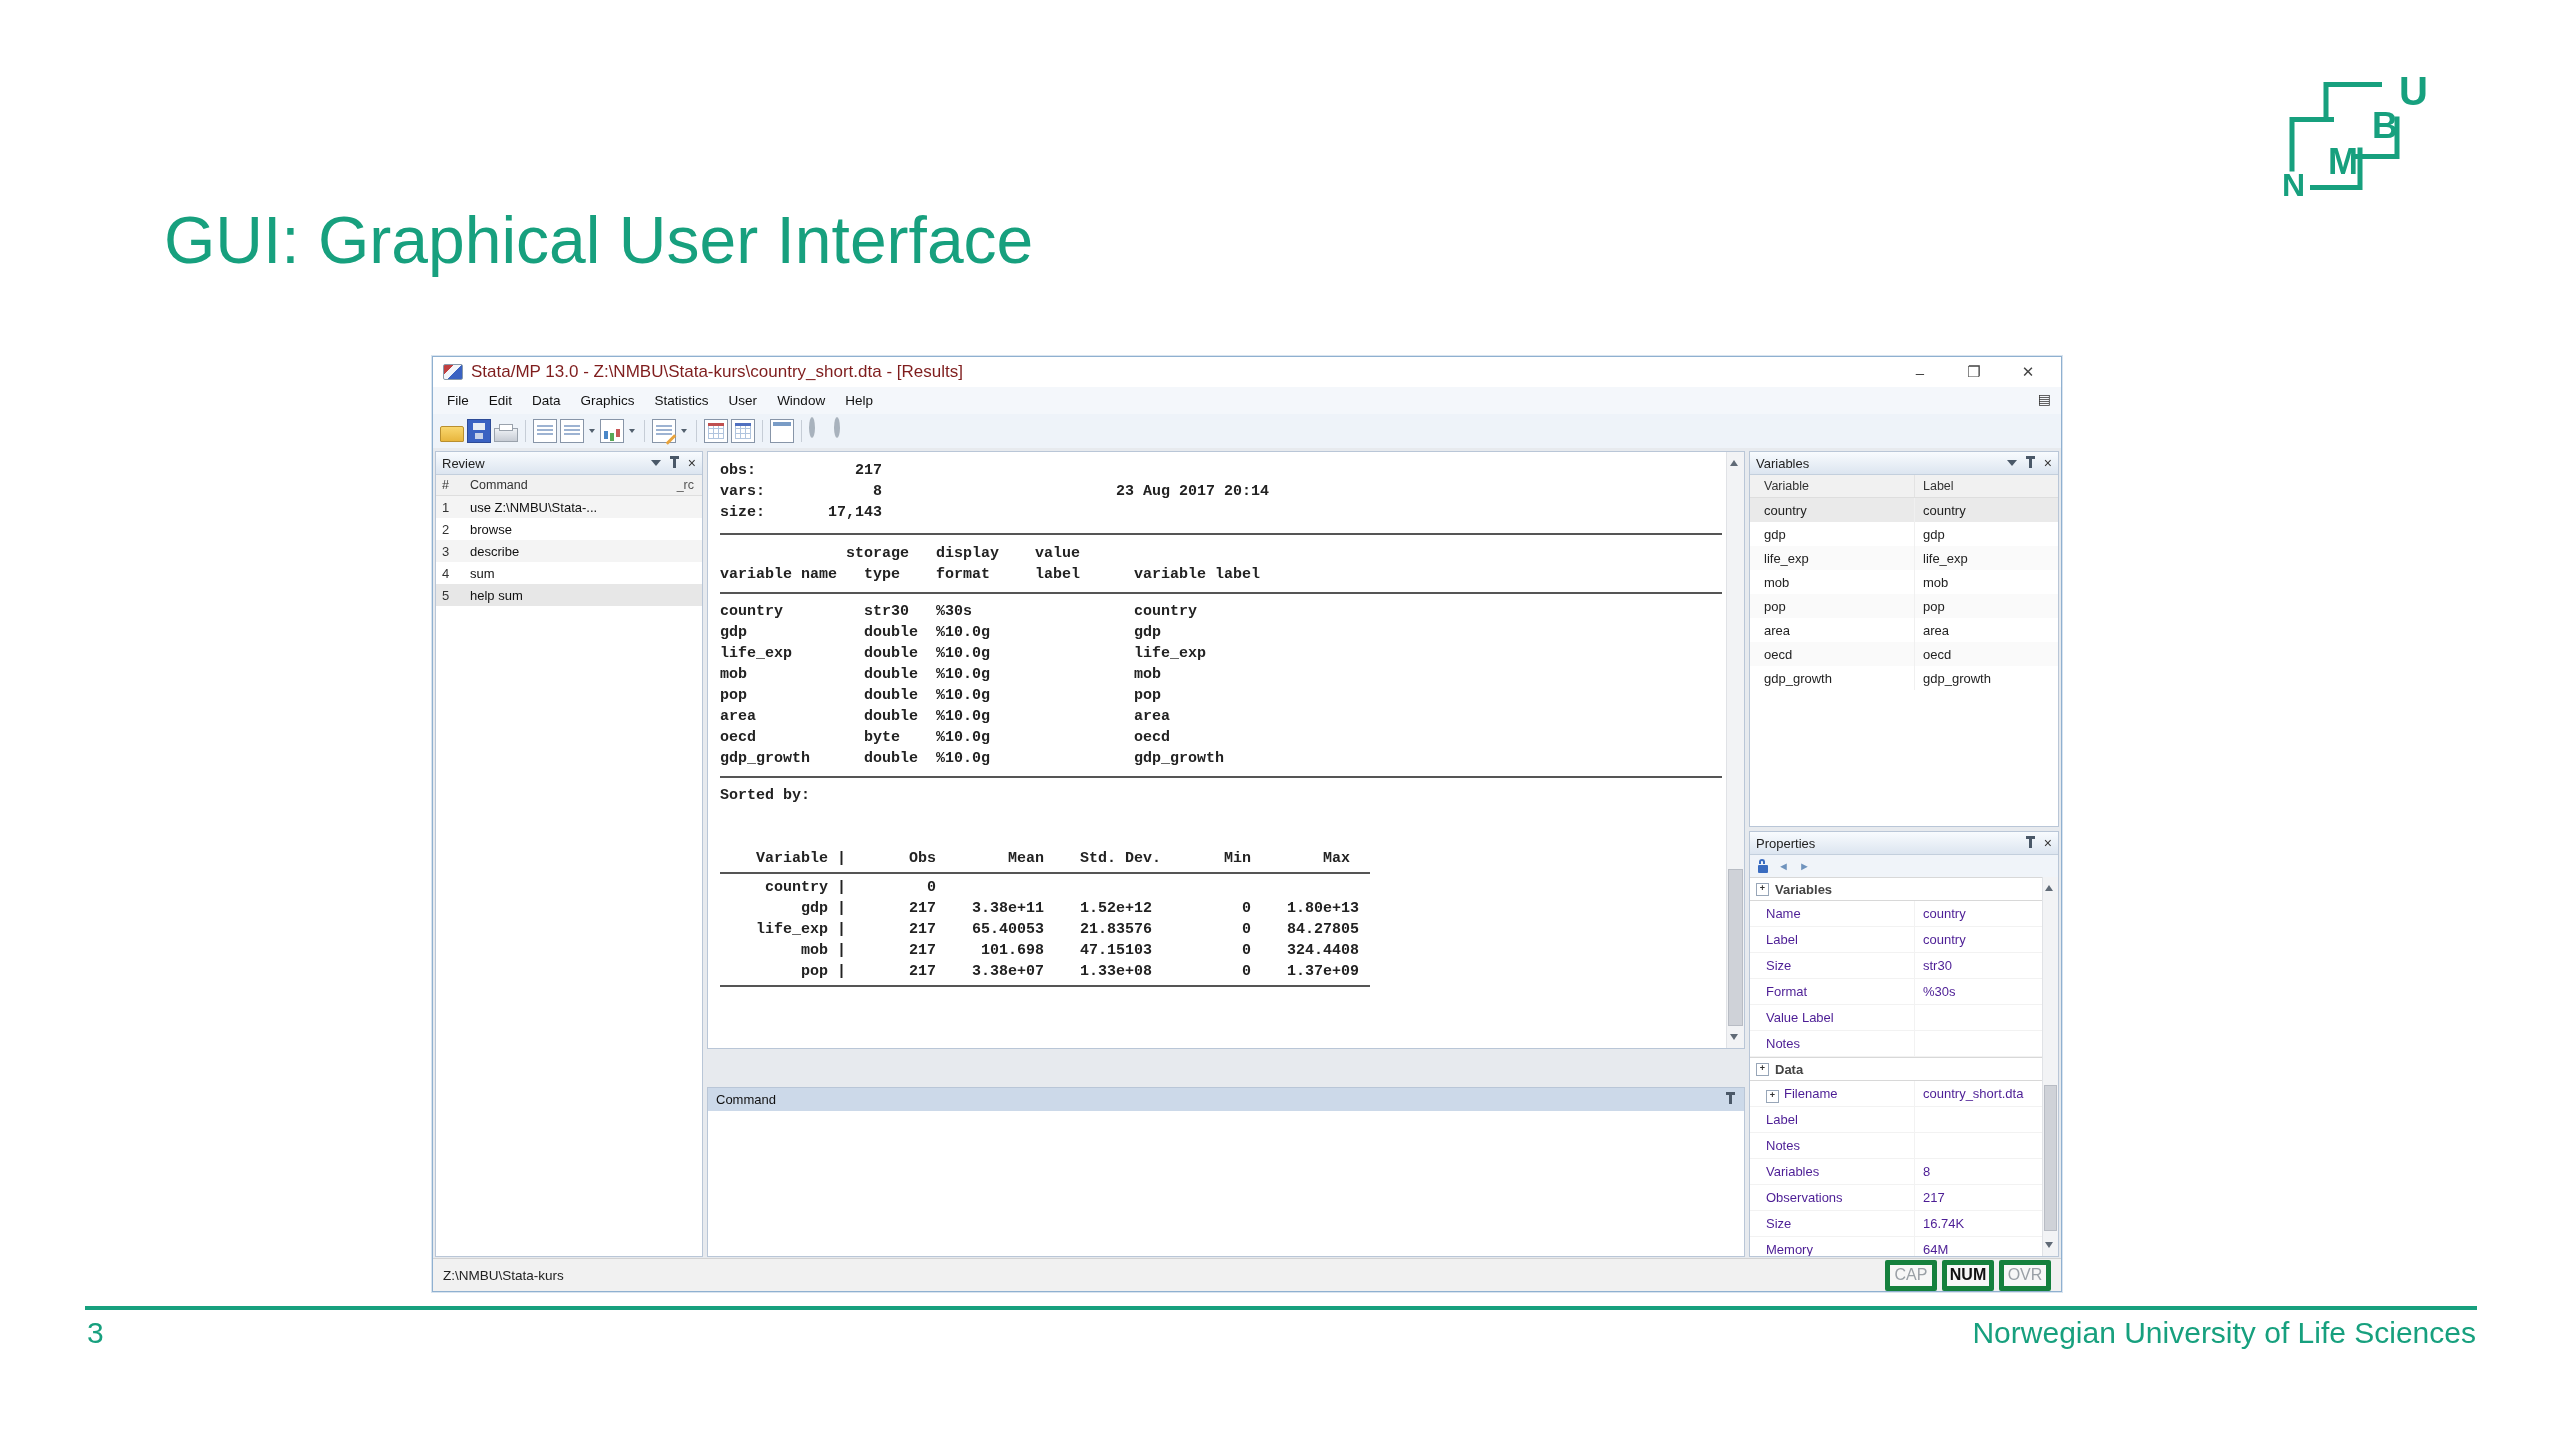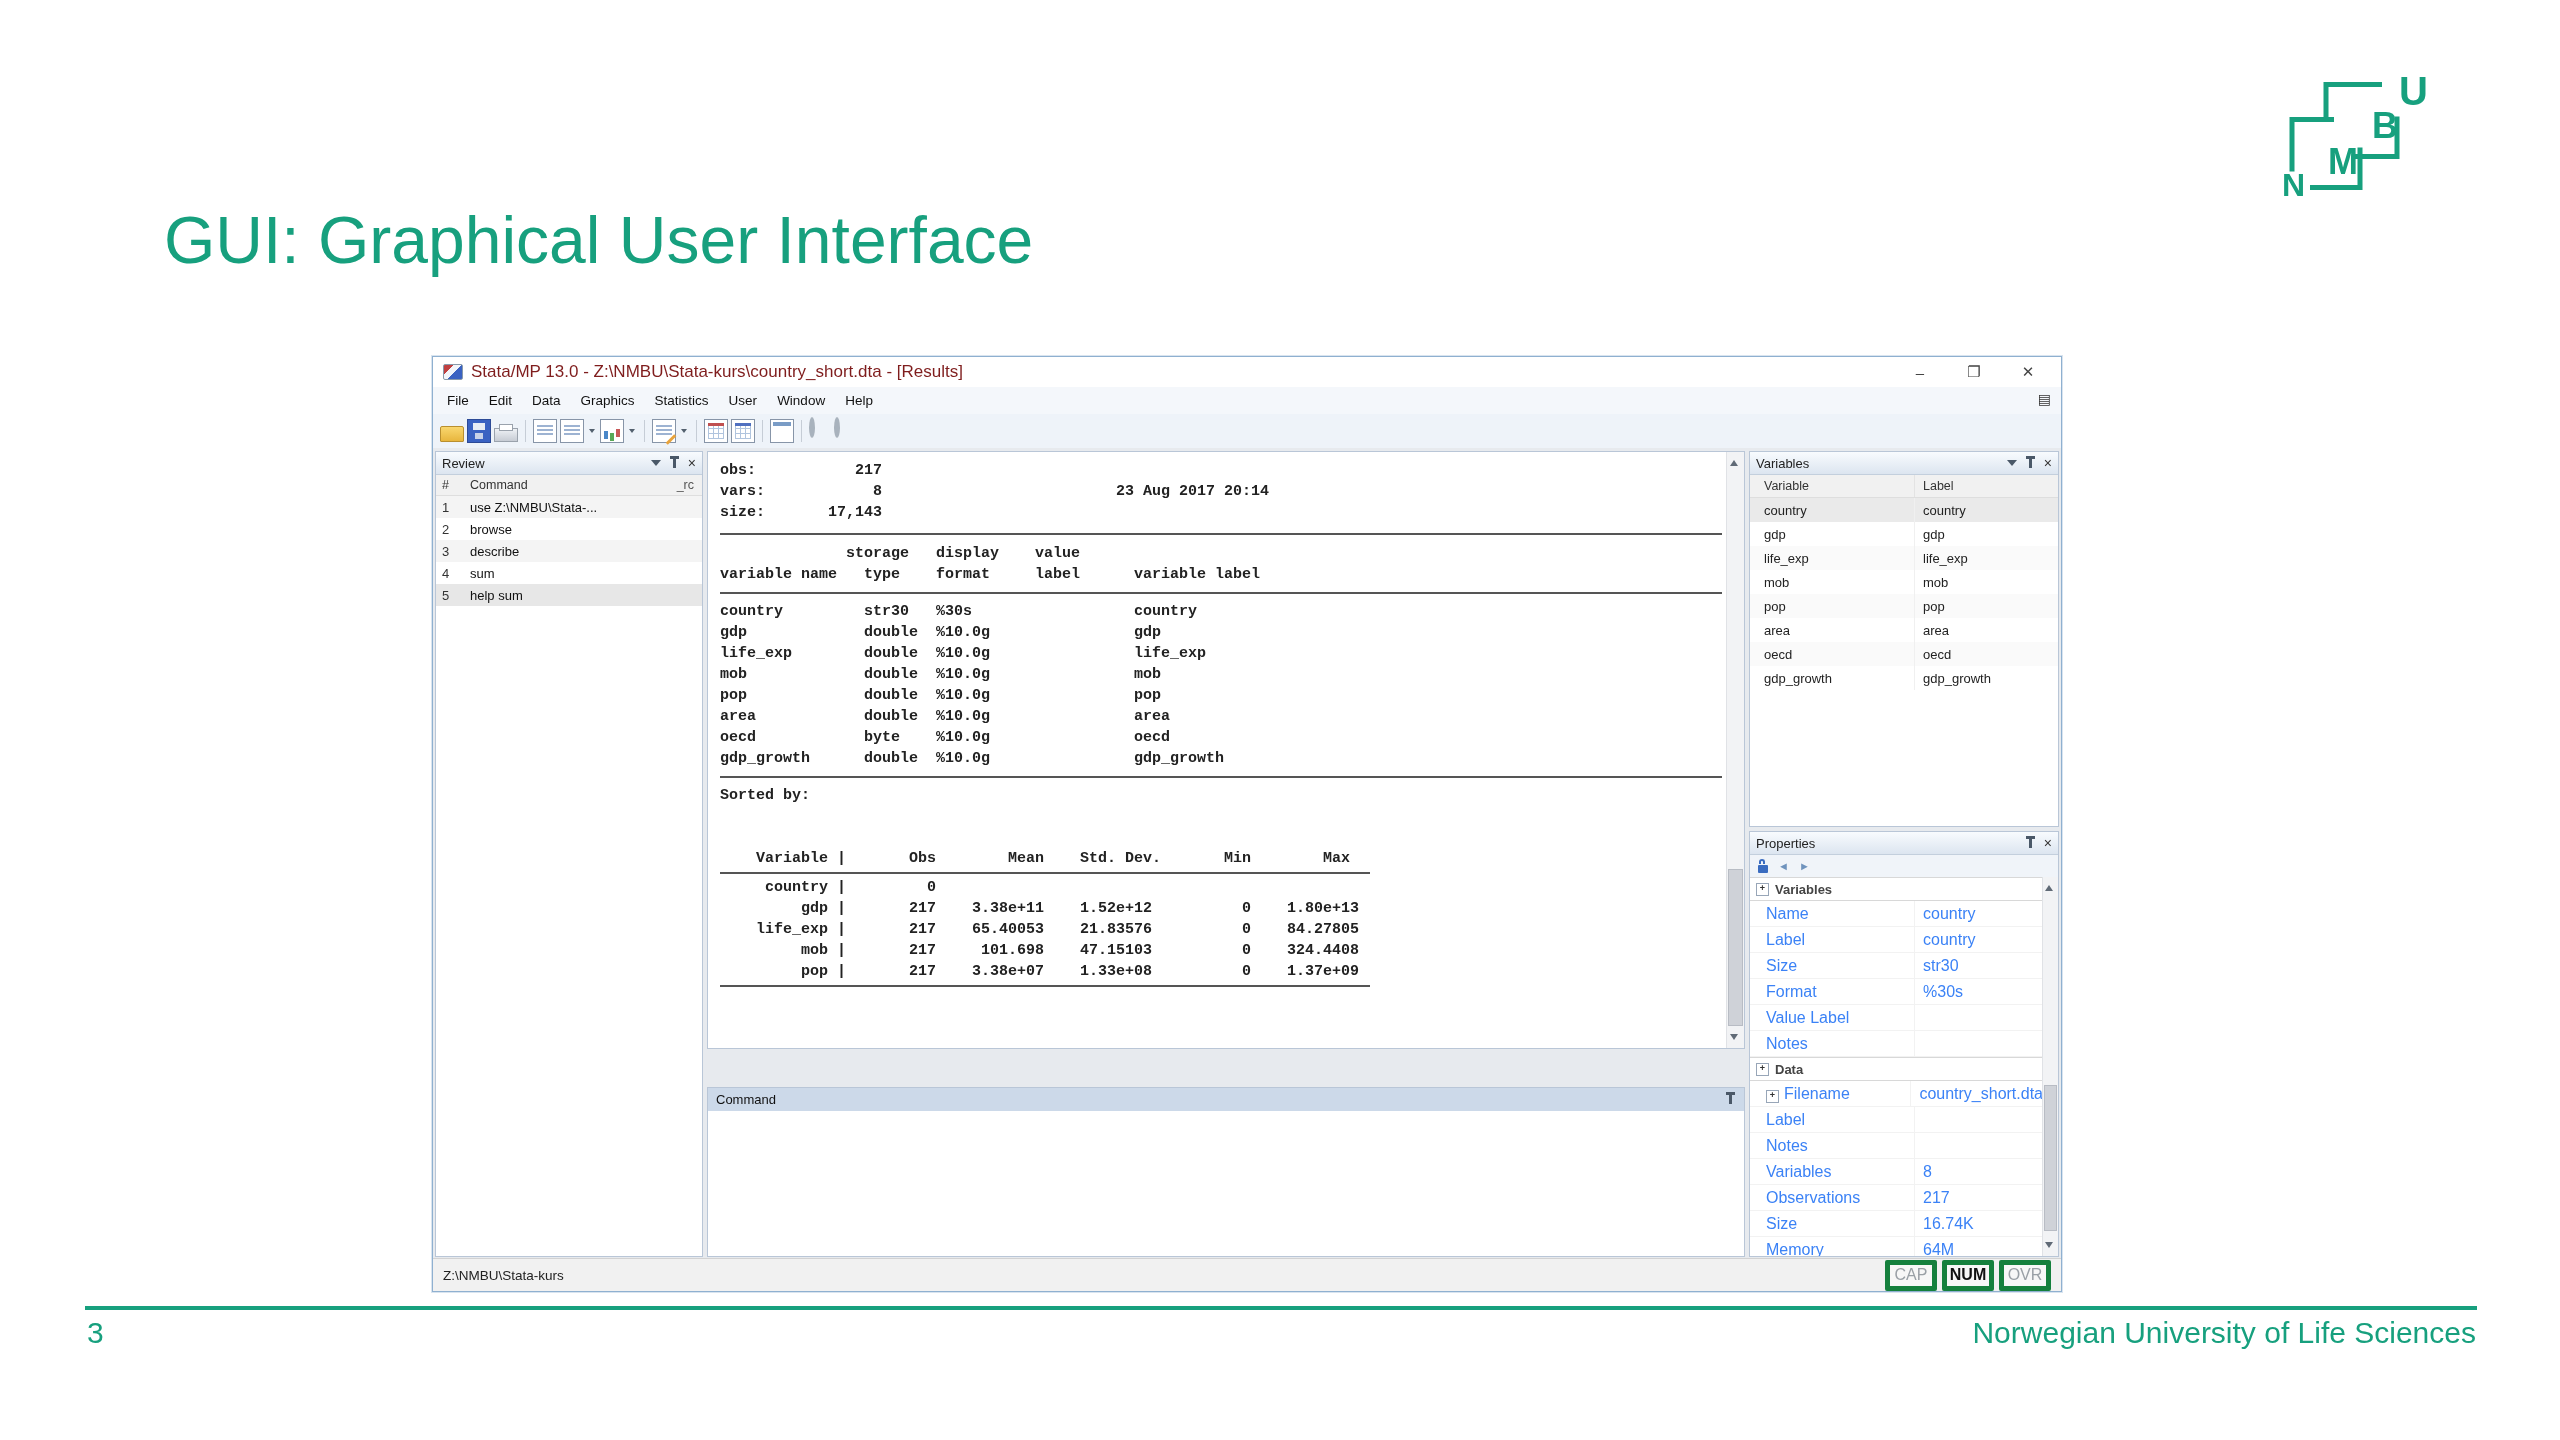--- a/index.html
+++ b/index.html
@@ -109,21 +109,21 @@
   .lock{width:10px;height:8px;background:#3a6cc0;border-radius:1px;position:relative;margin-top:5px}
   .lock::before{content:"";position:absolute;top:-6px;left:1px;width:6px;height:5px;border:2px solid #3a6cc0;
                 border-bottom:none;border-radius:4px 4px 0 0;box-sizing:border-box}
   .navarr{color:#6f93bd;font-size:11px;line-height:1}
   .pbody{position:absolute;left:0;right:15px;top:45px;bottom:0;overflow:hidden;background:#fff}
   .psec{height:22px;border-top:1px solid #d8d8d8;border-bottom:1px solid #d8d8d8;display:flex;
         align-items:center;gap:6px;padding:0 6px;font-size:13px;font-weight:700;color:#444;background:#fff}
   .exp{width:11px;height:11px;border:1px solid #98a6b8;background:#fff;font:700 9px/9px "Liberation Sans",sans-serif;
        text-align:center;color:#333;flex:none}
   .exp::before{content:"+"}
-  .prow{height:25px;display:flex;align-items:stretch;font-size:16px;color:#3b82f6;border-bottom:1px solid #f2f2f2}
+  .prow{height:25px;display:flex;align-items:stretch;font-size:13px;color:#4c1d95;border-bottom:1px solid #f2f2f2}
   .plabel{width:148px;padding-left:16px;display:flex;align-items:center;gap:5px}
   .prow .exp{margin-top:6px}
   .pval{flex:1;border-left:1px solid #f2f2f2;padding-left:8px;display:flex;align-items:center}
   .psb{position:absolute;right:0;top:45px;bottom:0;width:15px;background:#f2f3f5;border-left:1px solid #e0e2e6}
   .psb .arr-up{left:2px}.psb .arr-dn{left:2px}
   .psb .thumb{top:55%;height:38%}
   
   .sbar{position:absolute;left:0;right:0;bottom:0;height:32px;background:#f1f1f1;border-top:1px solid #d2d2d2;
         display:flex;align-items:center;padding:0 10px;font-size:13.5px;color:#222}
   .spath{flex:1}

